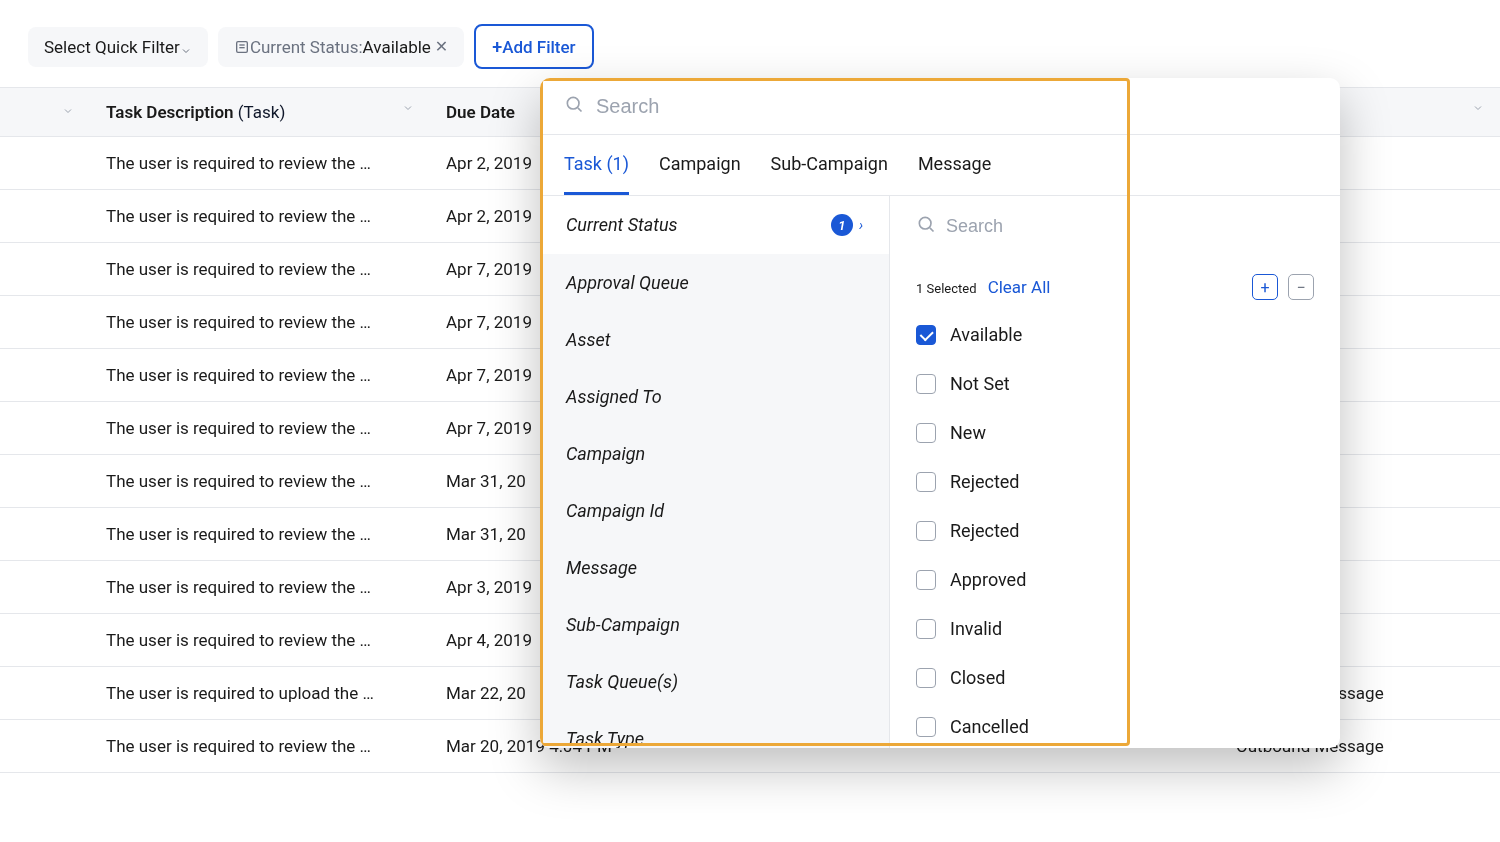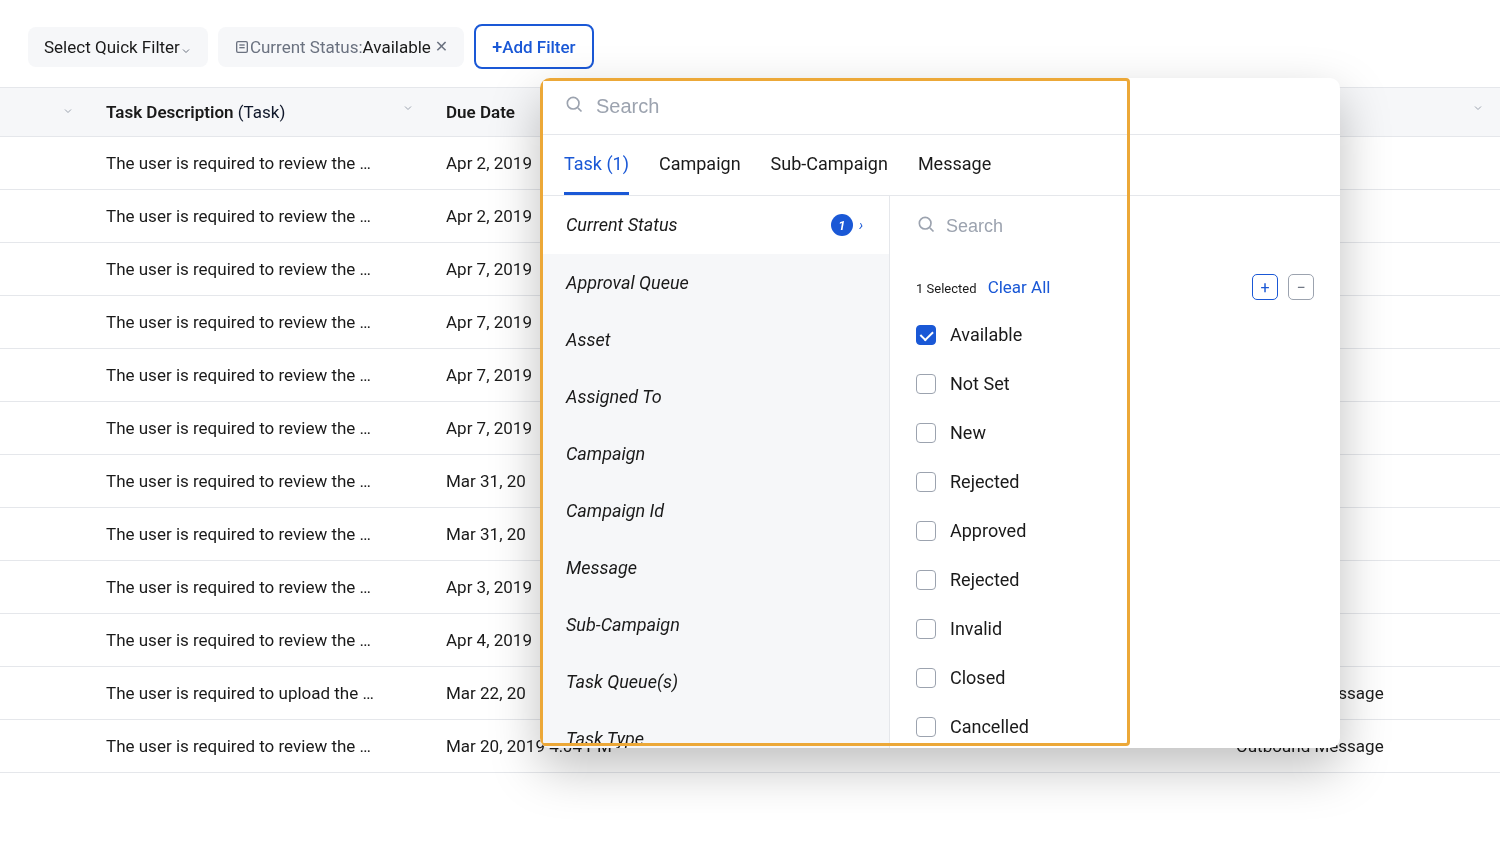--- a/index.html
+++ b/index.html
@@ -518,25 +518,25 @@
           <div class="value-item">
             <span class="checkbox"></span>
             <span>New</span>
           </div>
           <div class="value-item">
             <span class="checkbox"></span>
             <span>Rejected</span>
           </div>
           <div class="value-item">
             <span class="checkbox"></span>
+            <span>Rejected</span>
+          </div>
+          <div class="value-item">
+            <span class="checkbox"></span>
             <span>Approved</span>
-          </div>
-          <div class="value-item">
-            <span class="checkbox"></span>
-            <span>Rejected</span>
           </div>
           <div class="value-item">
             <span class="checkbox"></span>
             <span>Invalid</span>
           </div>
           <div class="value-item">
             <span class="checkbox"></span>
             <span>Closed</span>
           </div>
           <div class="value-item">

